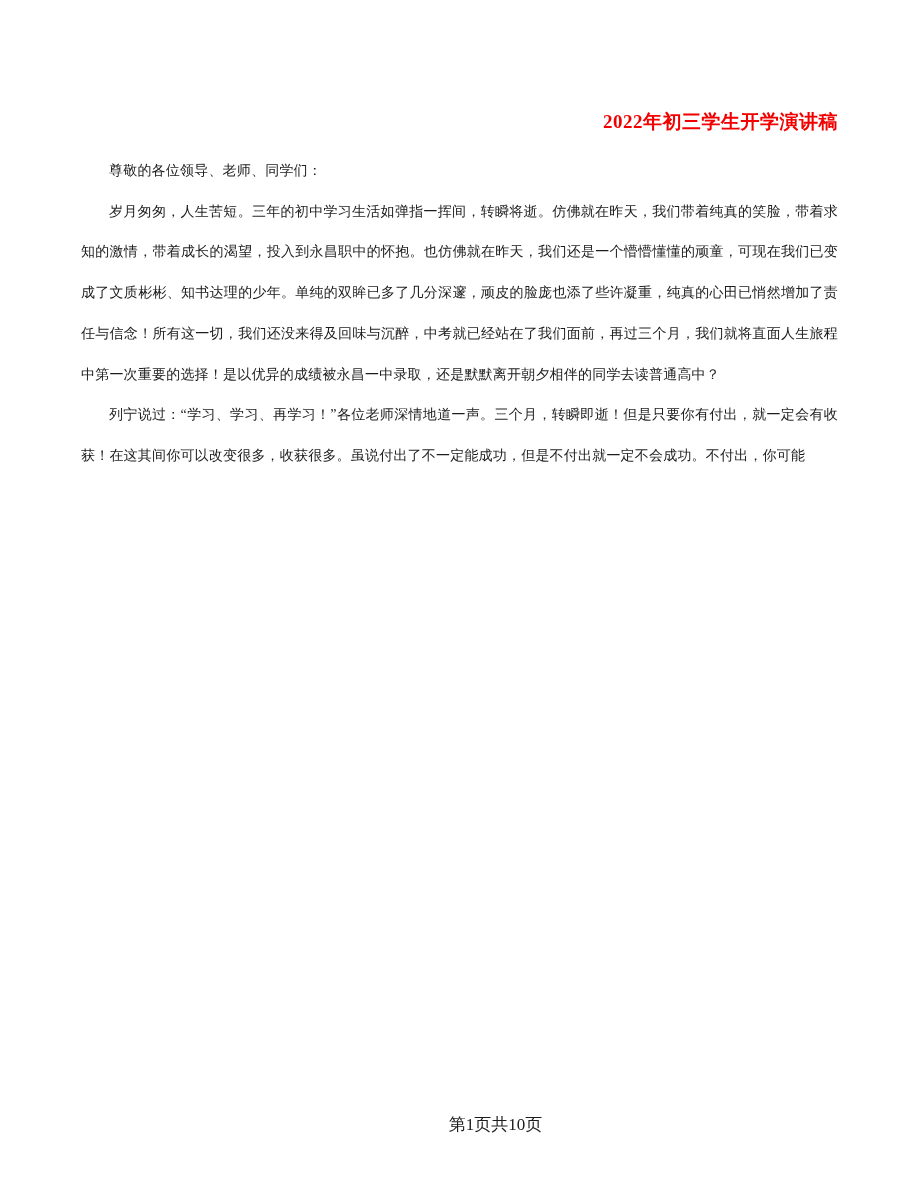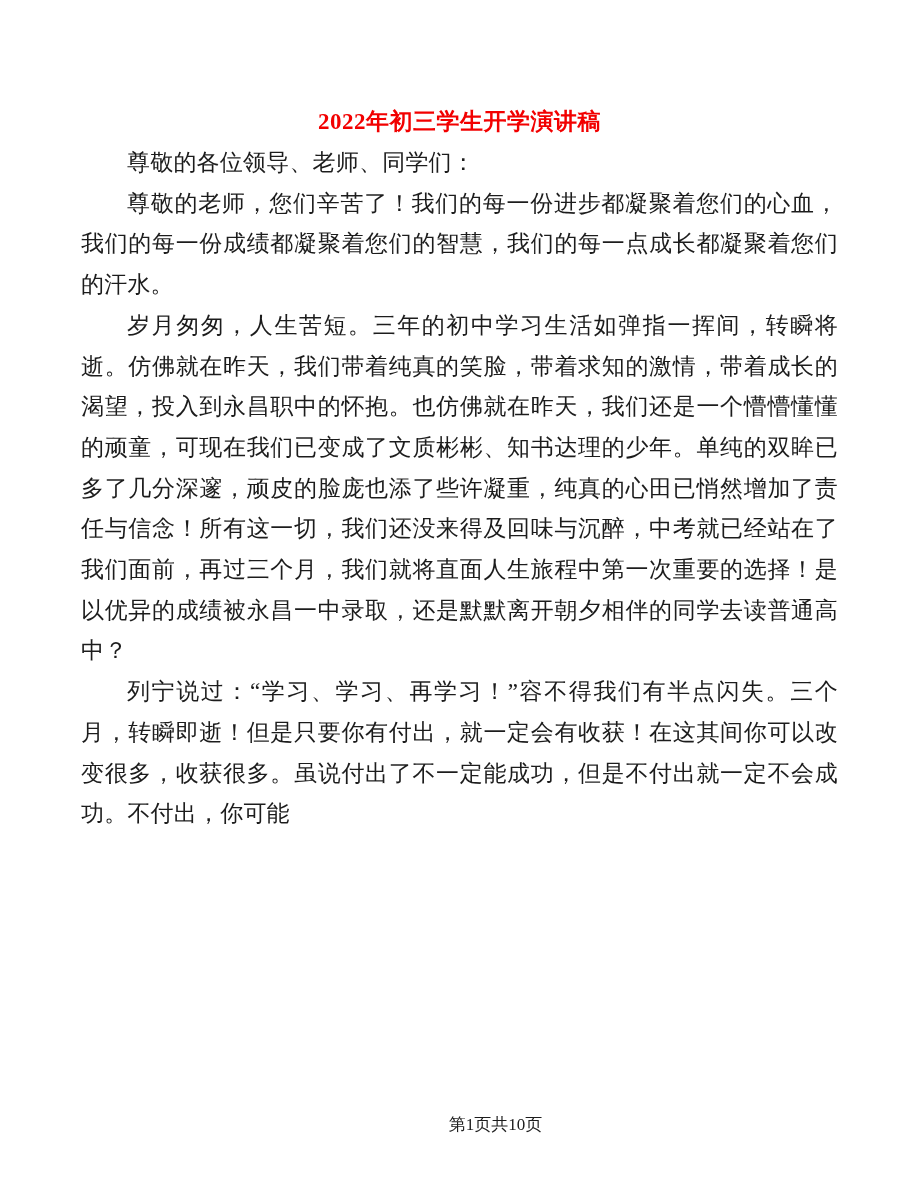--- a/index.html
+++ b/index.html
@@ -11,31 +11,31 @@
     overflow: hidden;
   }
   .page {
     position: relative;
     width: 920px;
     height: 1191px;
     background: #ffffff;
     padding: 103px 82px 0 81px;
   }
   .doc-title {
-    font-size: 23px;
+    font-size: 19px;
     line-height: 38px;
     font-weight: bold;
-    text-align: center;
+    text-align: right;
     color: #f20000;
     letter-spacing: 0.5px;
-    margin-bottom: 2px;
+    margin-bottom: 10px;
     font-family: "Liberation Serif", "DejaVu Serif", serif;
   }
   .doc-body p {
-    font-size: 23px;
+    font-size: 14px;
     line-height: 40.7px;
     color: #1c1c1c;
     text-align: justify;
     text-indent: 2em;
     letter-spacing: 0.2px;
     word-break: break-all;
   }
   .doc-footer {
     position: absolute;
     left: 12px;
@@ -50,22 +50,21 @@
 </style>
 </head>
 <body>
 
 <div class="page">
 
   <h1 class="doc-title">2022年初三学生开学演讲稿</h1>
 
   <div class="doc-body">
     <p>尊敬的各位领导、老师、同学们：</p>
-    <p>尊敬的老师，您们辛苦了！我们的每一份进步都凝聚着您们的心血，我们的每一份成绩都凝聚着您们的智慧，我们的每一点成长都凝聚着您们的汗水。</p>
     <p>岁月匆匆，人生苦短。三年的初中学习生活如弹指一挥间，转瞬将逝。仿佛就在昨天，我们带着纯真的笑脸，带着求知的激情，带着成长的渴望，投入到永昌职中的怀抱。也仿佛就在昨天，我们还是一个懵懵懂懂的顽童，可现在我们已变成了文质彬彬、知书达理的少年。单纯的双眸已多了几分深邃，顽皮的脸庞也添了些许凝重，纯真的心田已悄然增加了责任与信念！所有这一切，我们还没来得及回味与沉醉，中考就已经站在了我们面前，再过三个月，我们就将直面人生旅程中第一次重要的选择！是以优异的成绩被永昌一中录取，还是默默离开朝夕相伴的同学去读普通高中？</p>
-    <p>列宁说过：“学习、学习、再学习！”容不得我们有半点闪失。三个月，转瞬即逝！但是只要你有付出，就一定会有收获！在这其间你可以改变很多，收获很多。虽说付出了不一定能成功，但是不付出就一定不会成功。不付出，你可能</p>
+    <p>列宁说过：“学习、学习、再学习！”各位老师深情地道一声。三个月，转瞬即逝！但是只要你有付出，就一定会有收获！在这其间你可以改变很多，收获很多。虽说付出了不一定能成功，但是不付出就一定不会成功。不付出，你可能</p>
   </div>
 
   <div class="doc-footer">
     <span>第1页共10页</span>
   </div>
 
 </div>
 
 </body></html>

